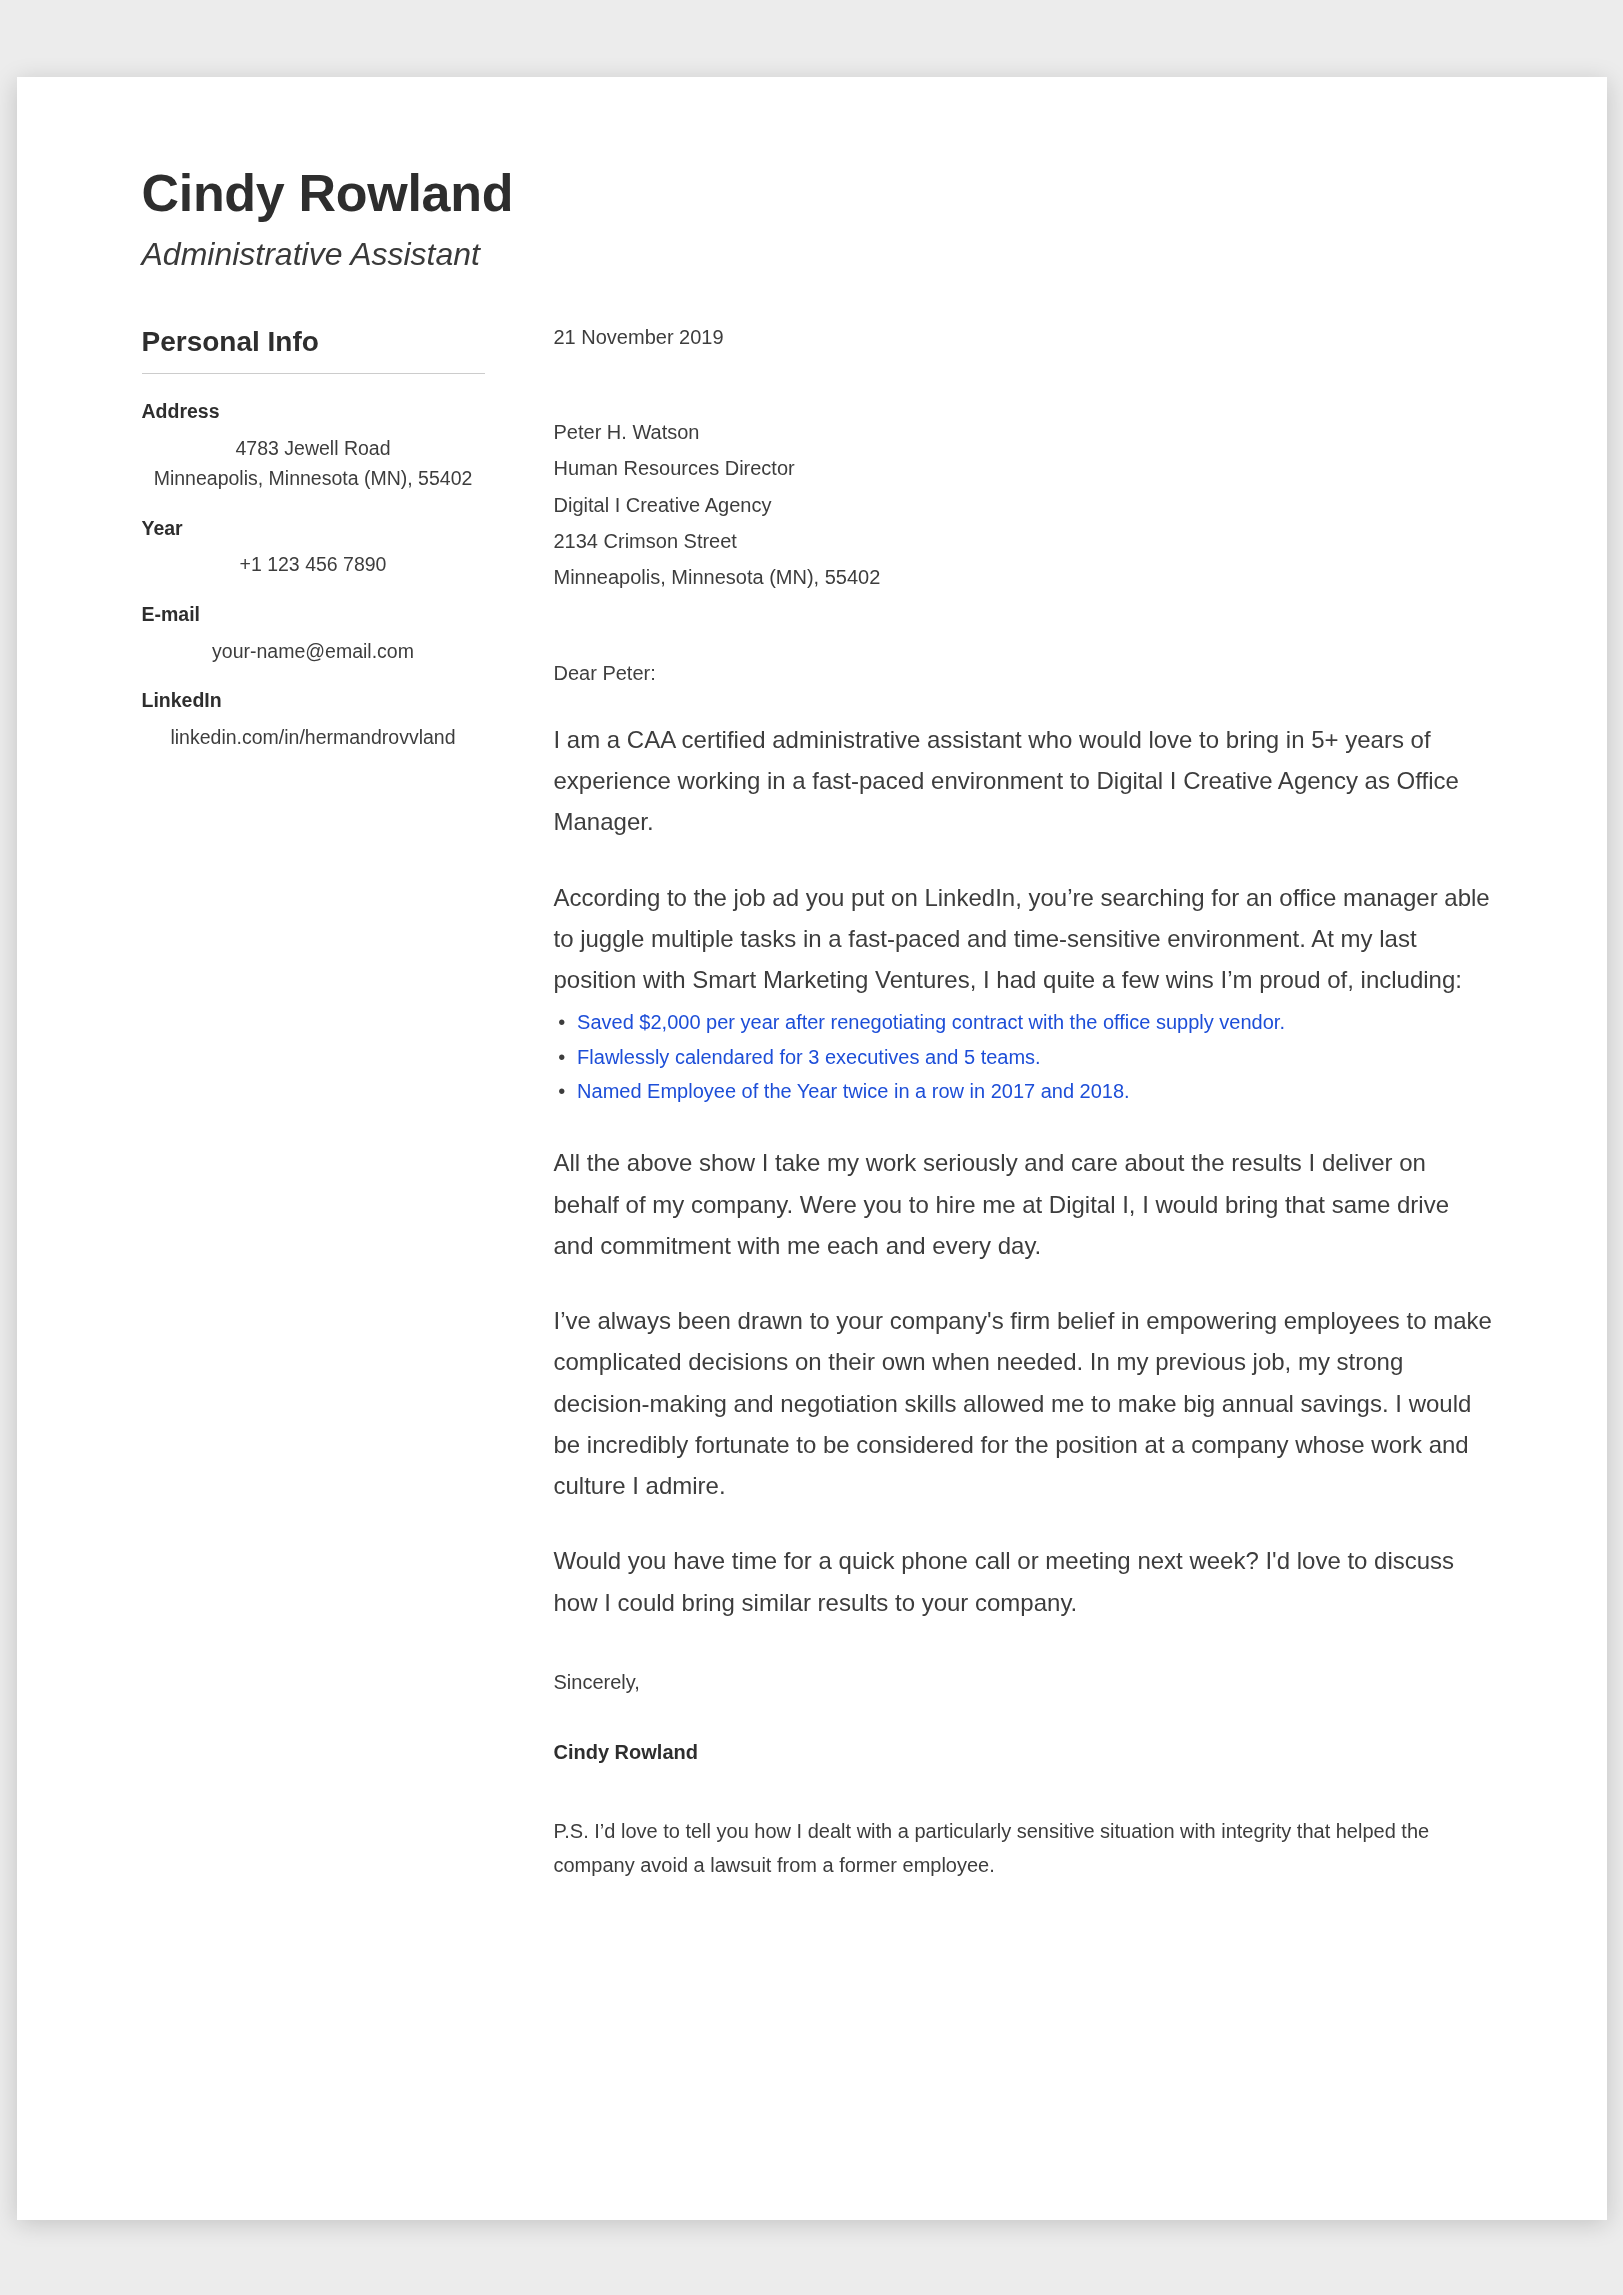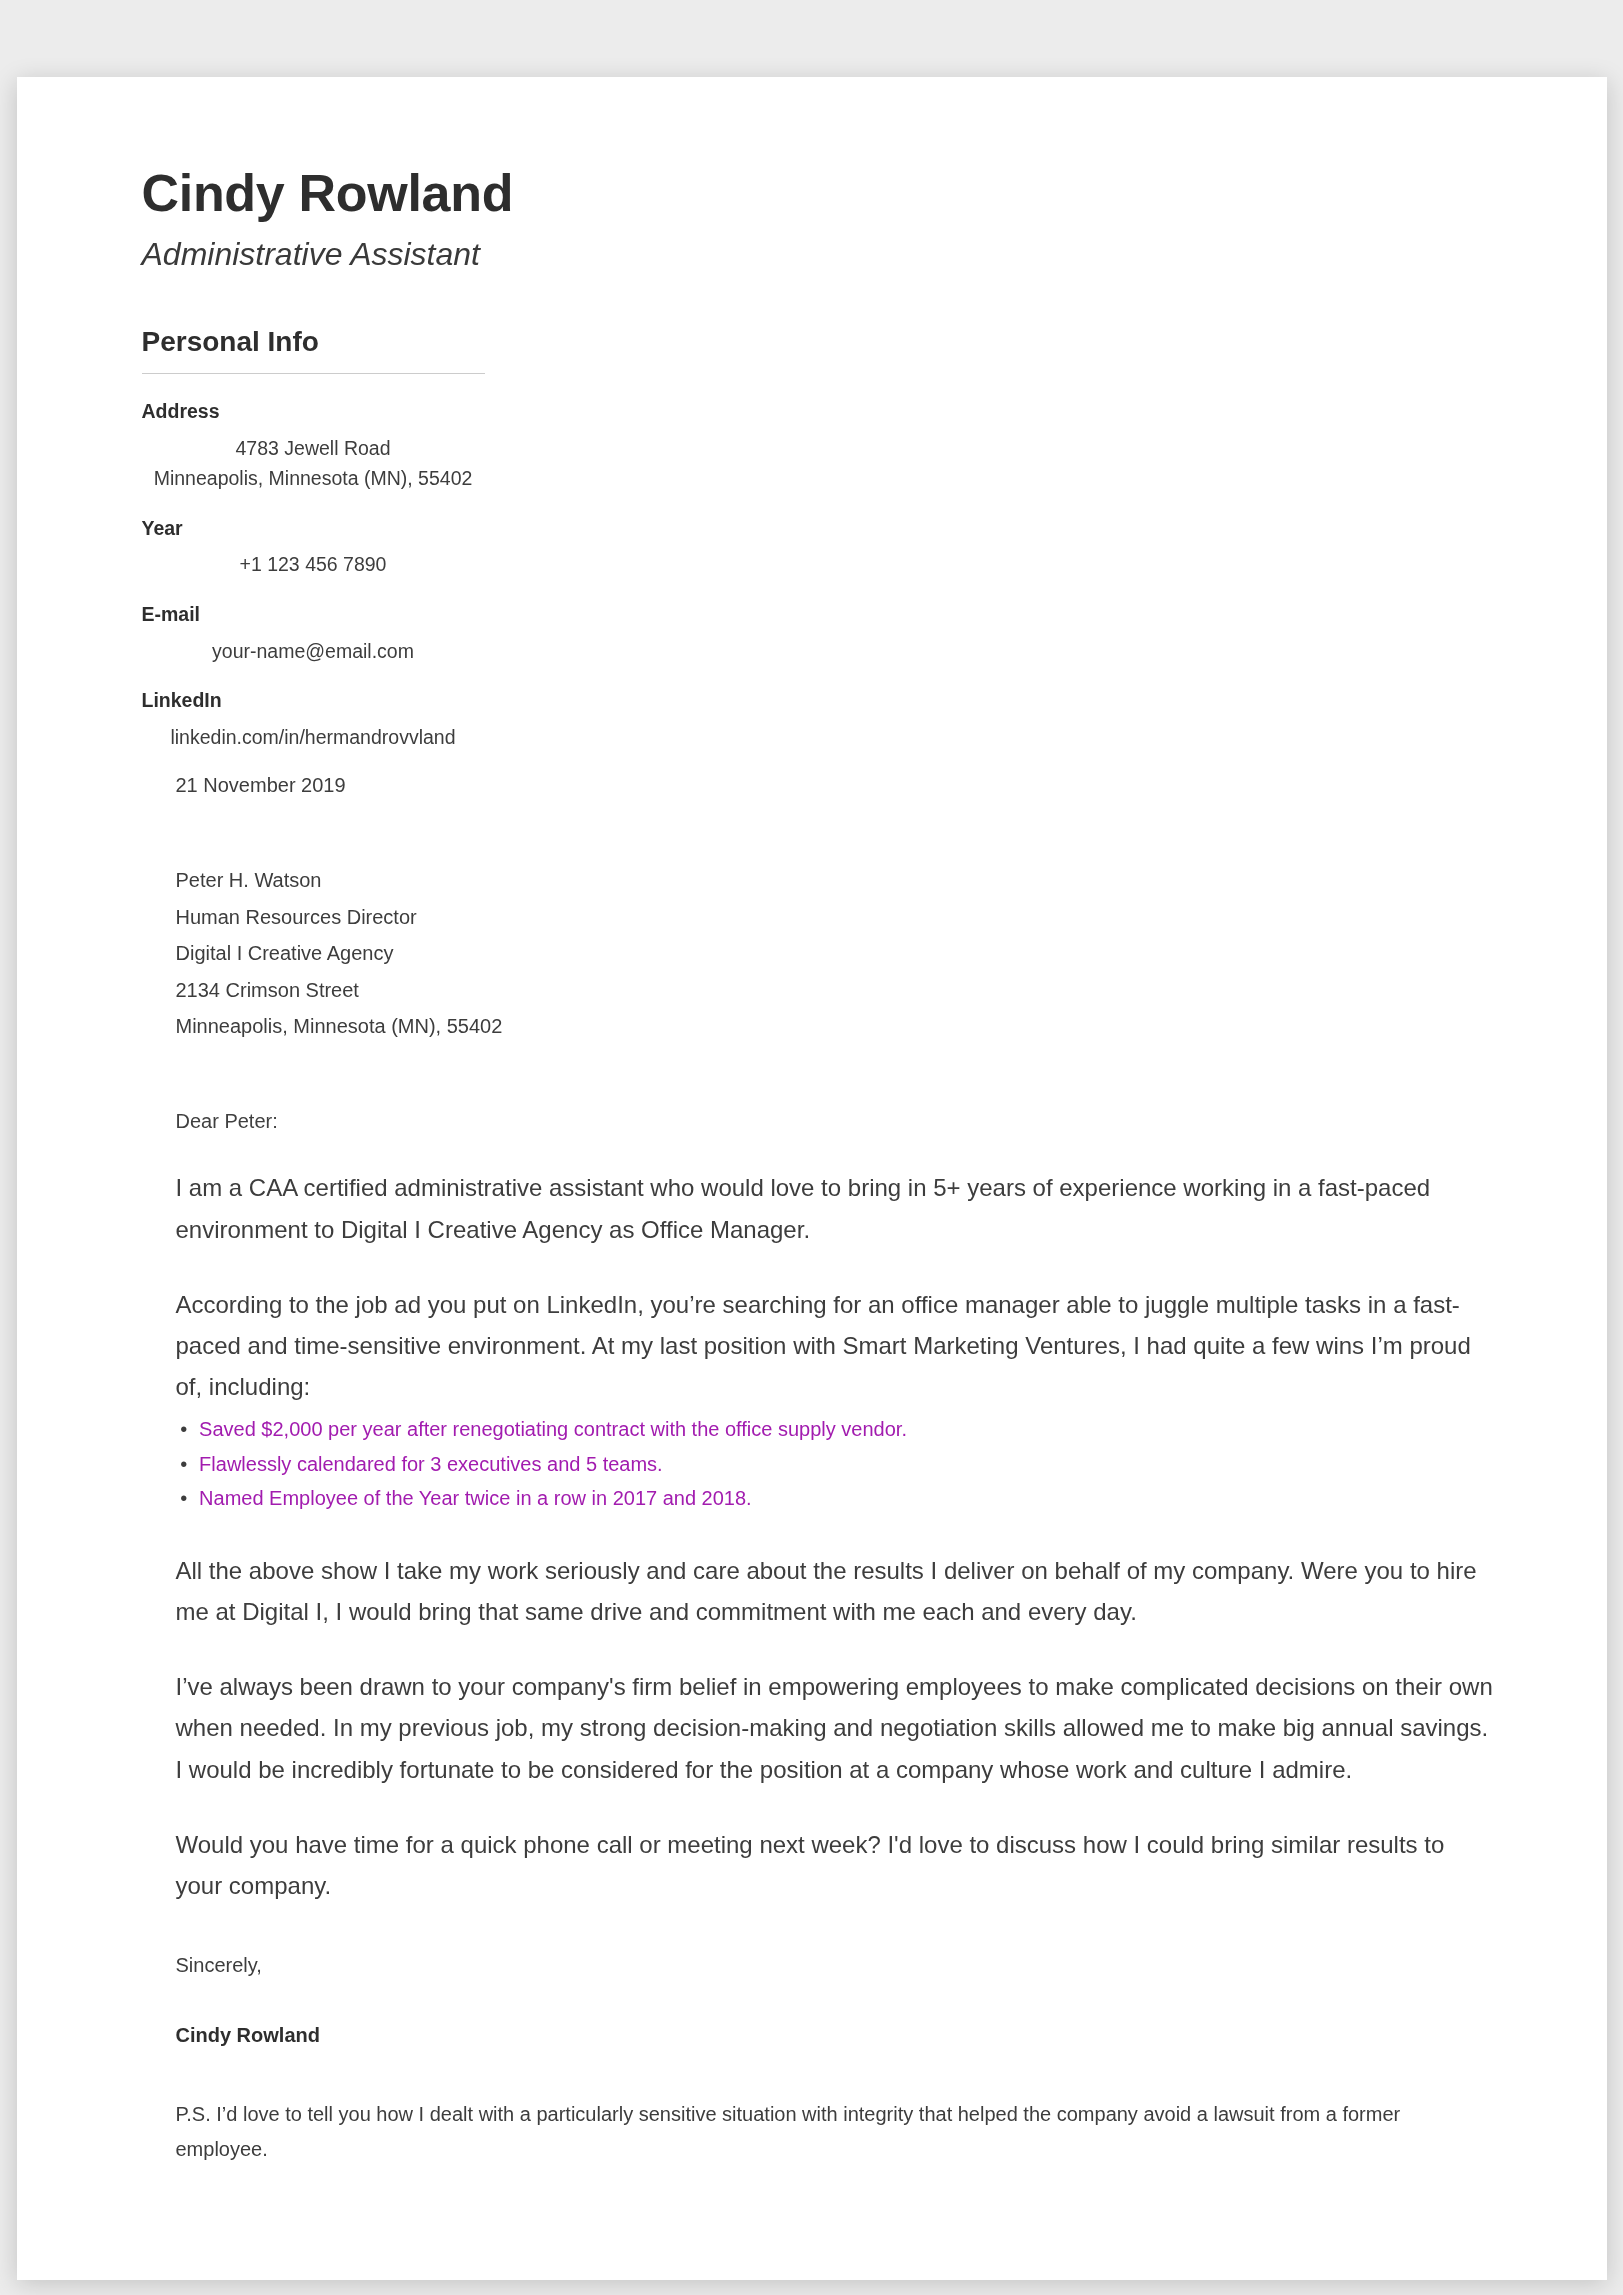--- a/index.html
+++ b/index.html
@@ -40,21 +40,20 @@
   .job-title {
     font-size: 32px;
     font-style: italic;
     color: #3a3a3a;
     font-weight: normal;
     margin: 0;
   }
   .columns {
     display: flex;
     align-items: flex-start;
-    flex-direction: column;
   }
   .sidebar {
     width: 378px;
     flex: 0 0 378px;
     padding-right: 35px;
     box-sizing: border-box;
   }
   .sidebar-heading {
     font-size: 28px;
     font-weight: bold;
@@ -110,21 +109,21 @@
     line-height: 1.72;
     margin: 34px 0 0 0;
   }
   .bullets {
     margin: 4.7px 0 0 0;
     padding: 0;
     list-style: none;
   }
   .bullets li {
     font-size: 20px;
-    color: #a21caf;
+    color: #1d4ed8;
     line-height: 1.72;
     padding-left: 23.6px;
     position: relative;
   }
   .bullets li:before {
     content: "\2022";
     position: absolute;
     left: 4.7px;
     top: 0;
     color: #3d3d3d;

